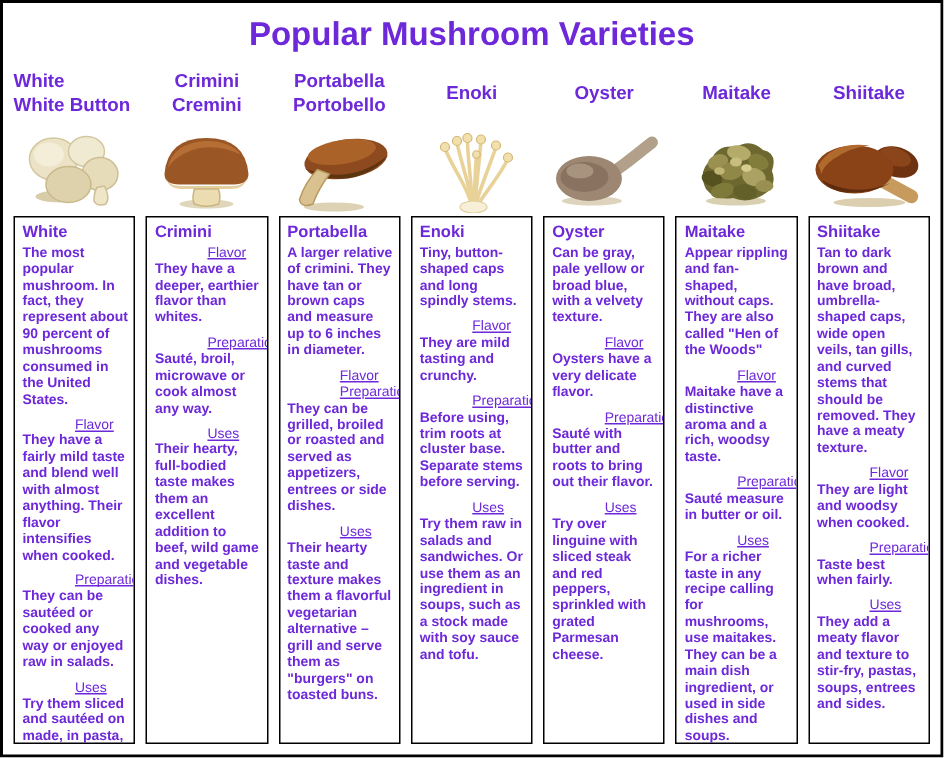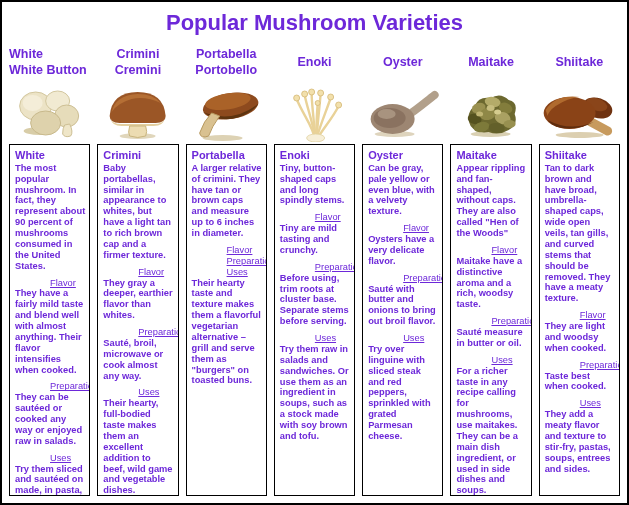--- a/index.html
+++ b/index.html
@@ -77,23 +77,22 @@
         <svg viewBox="0 0 80 56">
           <ellipse cx="40" cy="50" rx="18" ry="3" fill="#e0d6bb"></ellipse>
           <path d="M12,30 Q14,6 40,6 Q66,6 68,30 Q68,37 58,37 L22,37 Q12,37 12,30 Z" fill="#9b5626"></path>
           <path d="M14,26 Q18,9 40,8 Q56,8 63,17 Q48,10 34,13 Q20,17 14,26 Z" fill="#b56f35"></path>
           <path d="M13,32 Q14,38 24,38 L56,38 Q66,38 67,32 Q66,40 56,40 L24,40 Q14,40 13,32 Z" fill="#e3cf9f"></path>
           <path d="M32,40 q-2,7 0,10 q8,3 16,0 q2,-4 0,-10 z" fill="#ecdcb2" stroke="#c9b57e"></path>
         </svg>
       </div>
       <div class="box">
         <div class="box-title">Crimini</div>
-        <p>Baby portabellas, similar in appearance to whites, but have a light tan to rich brown cap and a firmer texture.</p>
-        <div class="label">Flavor</div>
-        <p>They gray a deeper, earthier flavor than whites.</p>
+        <div class="label">Flavor</div>
+        <p>They have a deeper, earthier flavor than whites.</p>
         <div class="label">Preparation</div>
         <p>Sauté, broil, microwave or cook almost any way.</p>
         <div class="label">Uses</div>
         <p>Their hearty, full-bodied taste makes them an excellent addition to beef, wild game and vegetable dishes.</p>
       </div>
     </div>
 
     <div class="col col-2">
       <div class="names">
         <div>Portabella</div>
@@ -108,20 +107,21 @@
             <path d="M16,22 Q44,38 72,22 Q62,32 44,33 Q26,32 16,22 Z" fill="#5d3410"></path>
           </g>
           <path d="M33,30 q-8,11 -11,20 q-8,3 -9,-3 q4,-12 12,-20 z" fill="#d9c190" stroke="#b89a61"></path>
         </svg>
       </div>
       <div class="box">
         <div class="box-title">Portabella</div>
         <p>A larger relative of crimini. They have tan or brown caps and measure up to 6 inches in diameter.</p>
         <div class="label">Flavor</div>
         <div class="label">Preparation</div>
+        <p>They can be grilled, broiled or roasted and served as appetizers, entrees or side dishes.</p>
         <div class="label">Uses</div>
         <p>Their hearty taste and texture makes them a flavorful vegetarian alternative – grill and serve them as "burgers" on toasted buns.</p>
       </div>
     </div>
 
     <div class="col col-3">
       <div class="names">
         <div>Enoki</div>
         <div></div>
       </div>
@@ -145,49 +145,49 @@
             <circle cx="64" cy="19" r="3"></circle>
             <circle cx="43" cy="17" r="2.5"></circle>
           </g>
           <ellipse cx="41" cy="52" rx="9" ry="4" fill="#f7efd8" stroke="#e0d0a0" stroke-width="0.8"></ellipse>
         </svg>
       </div>
       <div class="box">
         <div class="box-title">Enoki</div>
         <p>Tiny, button-shaped caps and long spindly stems.</p>
         <div class="label">Flavor</div>
-        <p>Tiny are mild tasting and crunchy.</p>
+        <p>They are mild tasting and crunchy.</p>
         <div class="label">Preparation</div>
         <p>Before using, trim roots at cluster base. Separate stems before serving.</p>
         <div class="label">Uses</div>
-        <p>Try them raw in salads and sandwiches. Or use them as an ingredient in soups, such as a stock made with soy brown and tofu.</p>
+        <p>Try them raw in salads and sandwiches. Or use them as an ingredient in soups, such as a stock made with soy sauce and tofu.</p>
       </div>
     </div>
 
     <div class="col col-4">
       <div class="names">
         <div>Oyster</div>
         <div></div>
       </div>
       <div class="photo">
         <svg viewBox="0 0 80 56">
           <ellipse cx="32" cy="48" rx="20" ry="3" fill="#ded4bd"></ellipse>
           <path d="M44,30 C54,24 64,15 72,9" stroke="#b2a08b" stroke-width="8" fill="none" stroke-linecap="round"></path>
           <ellipse cx="30" cy="33" rx="22" ry="15" fill="#9d8672"></ellipse>
           <ellipse cx="27" cy="32" rx="16" ry="10" fill="#8a7260"></ellipse>
           <ellipse cx="24" cy="28" rx="9" ry="5" fill="#a8937f"></ellipse>
         </svg>
       </div>
       <div class="box">
         <div class="box-title">Oyster</div>
-        <p>Can be gray, pale yellow or even blue, with a velvety texture.</p>
+        <p>Can be gray, pale yellow or broad blue, with a velvety texture.</p>
         <div class="label">Flavor</div>
         <p>Oysters have a very delicate flavor.</p>
         <div class="label">Preparation</div>
-        <p>Sauté with butter and onions to bring out broil flavor.</p>
+        <p>Sauté with butter and roots to bring out their flavor.</p>
         <div class="label">Uses</div>
         <p>Try over linguine with sliced steak and red peppers, sprinkled with grated Parmesan cheese.</p>
       </div>
     </div>
 
     <div class="col col-5">
       <div class="names">
         <div>Maitake</div>
         <div></div>
       </div>
@@ -240,20 +240,20 @@
           <path d="M6,24 Q16,8 40,11 Q28,12 16,20 Q9,25 8,30 Z" fill="#b06a2e"></path>
           <path d="M8,34 Q30,46 54,36 Q40,44 22,42 Q12,40 8,34 Z" fill="#5e2c0d"></path>
         </svg>
       </div>
       <div class="box">
         <div class="box-title">Shiitake</div>
         <p>Tan to dark brown and have broad, umbrella-shaped caps, wide open veils, tan gills, and curved stems that should be removed. They have a meaty texture.</p>
         <div class="label">Flavor</div>
         <p>They are light and woodsy when cooked.</p>
         <div class="label">Preparation</div>
-        <p>Taste best when cooked.</p>
+        <p>Taste best when fairly.</p>
         <div class="label">Uses</div>
         <p>They add a meaty flavor and texture to stir-fry, pastas, soups, entrees and sides.</p>
       </div>
     </div>
 
   </div>
 </div>
 
 </body></html>

